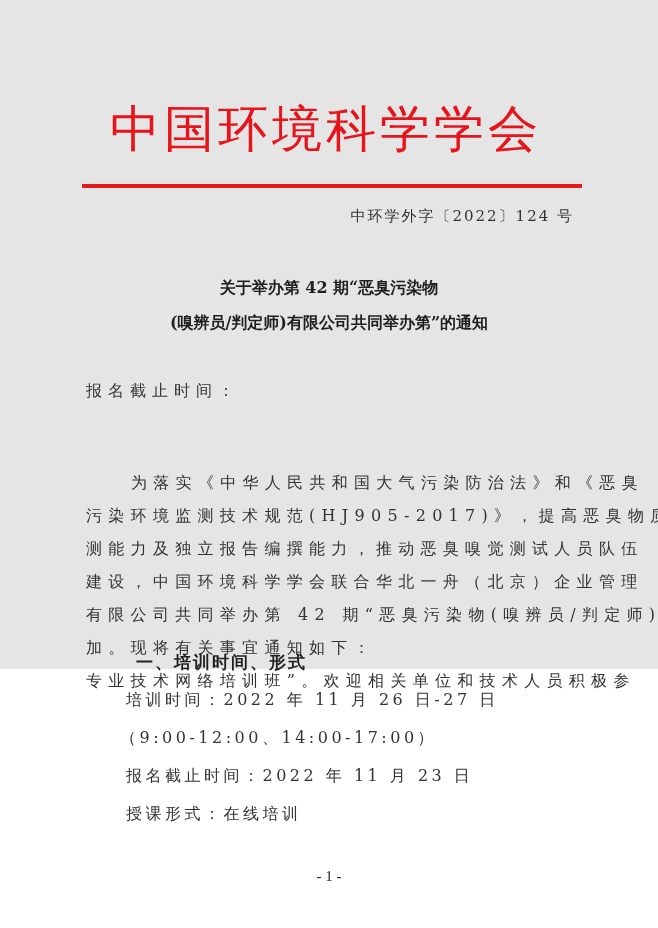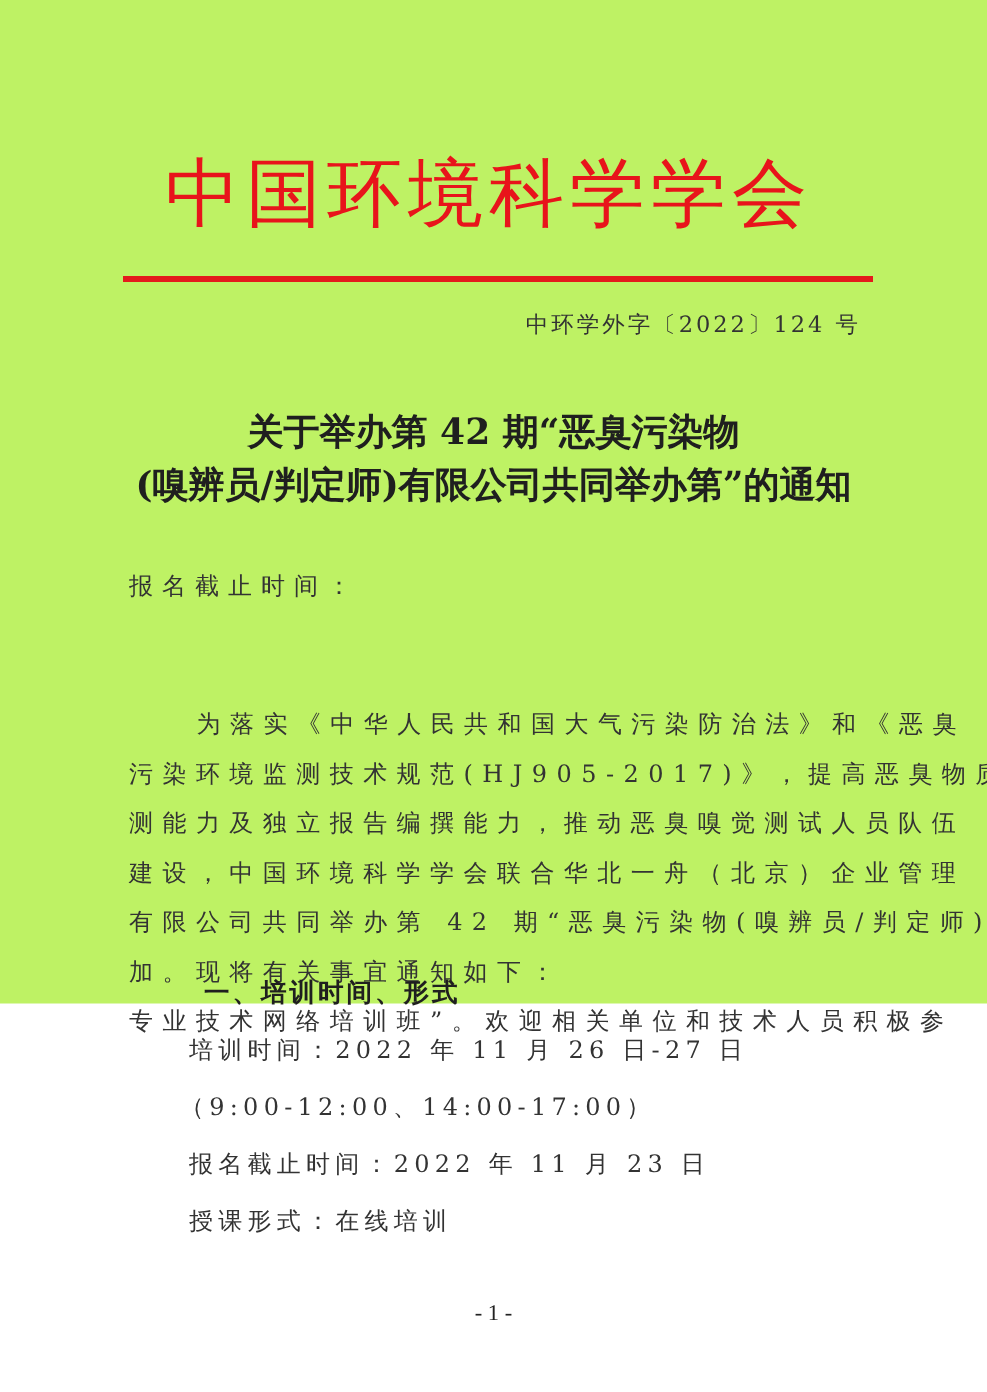--- a/index.html
+++ b/index.html
@@ -12,21 +12,21 @@
       height: 928px;
       position: relative;
       overflow: hidden;
       font-family: "DejaVu Serif", "Liberation Serif", serif;
       color: #2a2a2a;
     }
     .page {
       position: absolute;
       left: 0; top: 0;
       width: 658px; height: 669px;
-      background: #bef264;
+      background: #e5e5e5;
     }
     .org-title {
       position: absolute;
       left: 110px;
       top: 96px;
       width: 450px;
       font-family: "DejaVu Serif", "Liberation Serif", serif;
       font-size: 50px;
       line-height: 66px;
       letter-spacing: 4px;
@@ -51,21 +51,21 @@
       letter-spacing: 2px;
       color: #333333;
       white-space: nowrap;
     }
     .notice-title {
       position: absolute;
       left: 0;
       top: 270px;
       width: 658px;
       text-align: center;
-      font-size: 24px;
+      font-size: 16px;
       line-height: 35px;
       font-weight: bold;
       color: #1f1f1f;
     }
     .notice-title .line {
       display: block;
       white-space: nowrap;
     }
     .salutation {
       position: absolute;

